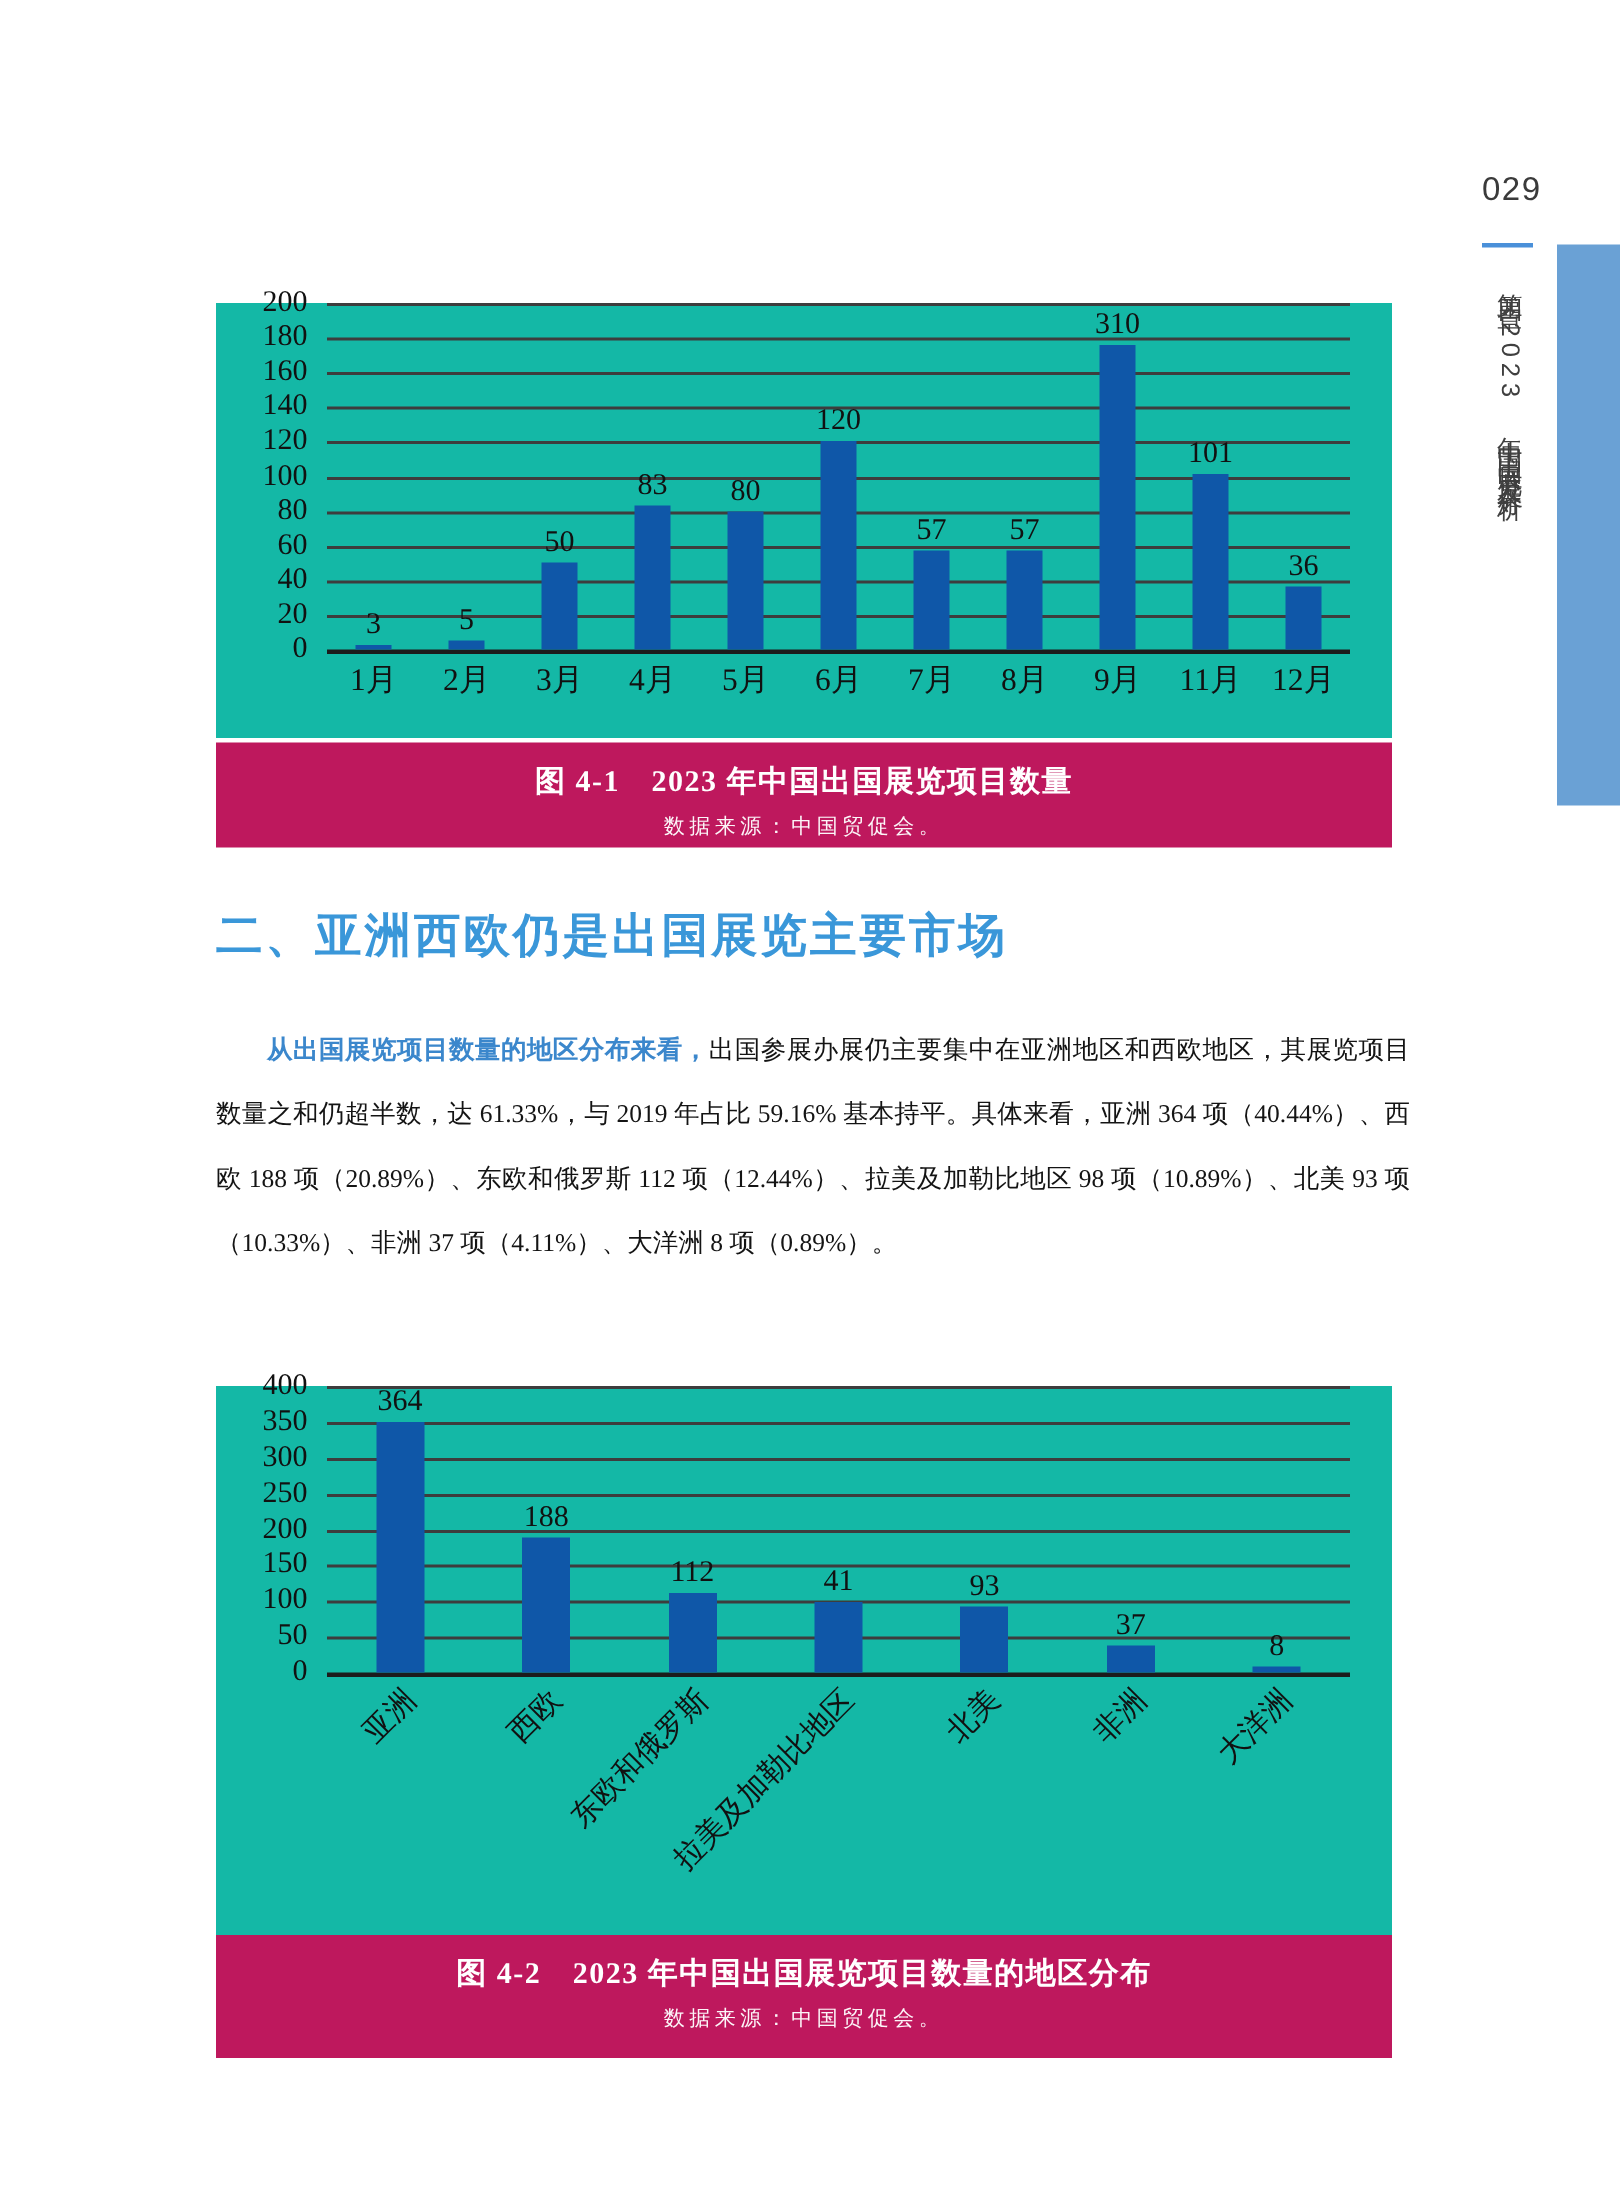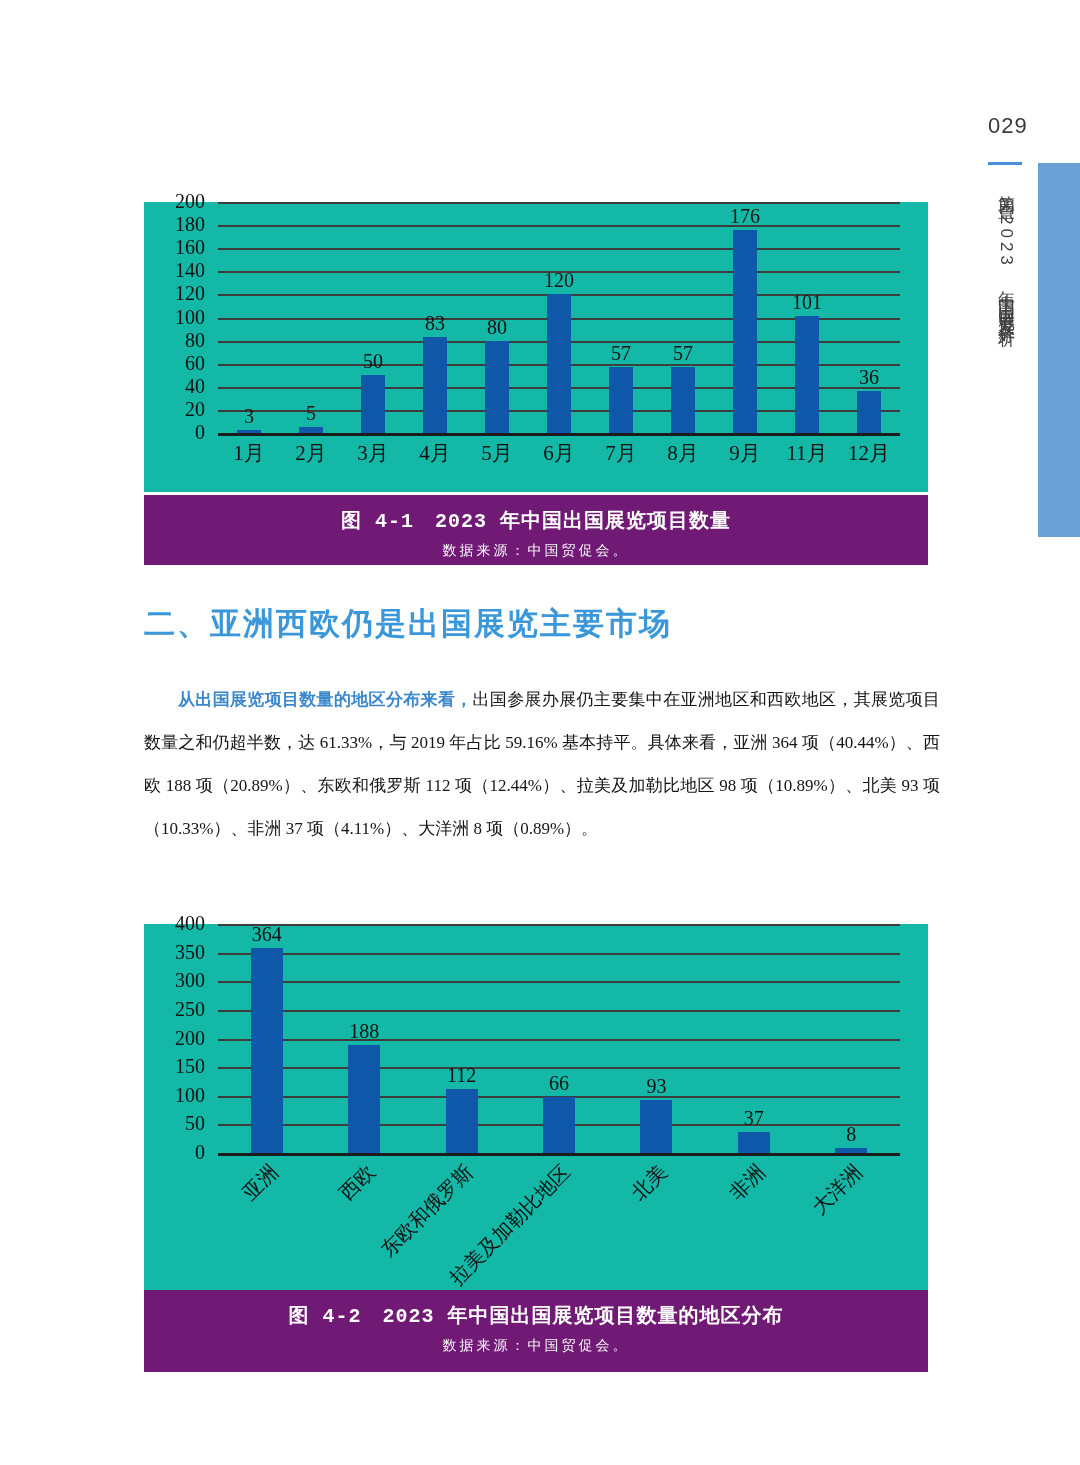--- a/index.html
+++ b/index.html
@@ -34,21 +34,21 @@
   .figure { position:absolute; width:784px; }
   #figure-1 { left:144px; top:180px; }
   #figure-2 { left:144px; top:905px; }
 
   .panel { background:#14b8a6; position:relative; width:100%; }
   #figure-1 .panel { height:290px; }
   #figure-2 .panel { height:366px; }
 
   .plot { position:relative; }
   #figure-1 .plot { margin:22px 28px 0 74px; height:231px; }
-  #figure-2 .plot { margin:19px 28px 0 74px; height:229px; }
+  #figure-2 .plot { margin:19px 28px 0 74px; height:191px; }
 
   .gridline {
     position:absolute; left:0; right:0; height:0;
     border-top:2px solid #3d3d3d;
   }
   .gridline.axisline { border-top:3px solid #1c1c1c; }
 
   .ytick {
     position:absolute; right:calc(100% + 13px); transform:translateY(-55%);
     font-size:20px; color:#111; line-height:1; white-space:nowrap;
@@ -68,22 +68,22 @@
     position:absolute; top:calc(100% + 10px); left:50%; transform:translateX(-50%);
     font-size:21px; color:#111; white-space:nowrap; line-height:1;
   }
   .xtick.rotated {
     left:auto; right:50%; top:calc(100% + 8px);
     transform:rotate(-45deg); transform-origin:top right;
     font-size:20px;
   }
 
   .caption {
-    background:#701a75; color:#ffffff; text-align:center;
-    font-family:Liberation Mono, monospace;
+    background:#be185d; color:#ffffff; text-align:center;
+    font-family:Liberation Serif, serif;
   }
   #figure-1 .caption { margin-top:3px; height:70px; }
   #figure-2 .caption { height:82px; }
   .caption-title { font-size:20px; font-weight:600; padding-top:12px; letter-spacing:1px; }
   .caption-source { font-size:14px; margin-top:8px; letter-spacing:3px; opacity:.96; }
 
   
   .section-heading {
     position:absolute; left:144px; top:601px;
     font-family:"Liberation Sans","DejaVu Sans",sans-serif;
@@ -168,21 +168,21 @@
             <div class="bar-value">57</div>
             <div class="bar" style="height: 28.5%; background: rgb(15, 87, 168);"></div>
             <span class="xtick">7月</span>
           </div>
           <div class="slot">
             <div class="bar-value">57</div>
             <div class="bar" style="height: 28.5%; background: rgb(15, 87, 168);"></div>
             <span class="xtick">8月</span>
           </div>
           <div class="slot">
-            <div class="bar-value">176</div>
+            <div class="bar-value">310</div>
             <div class="bar" style="height: 88%; background: rgb(15, 87, 168);"></div>
             <span class="xtick">9月</span>
           </div>
           <div class="slot">
             <div class="bar-value">101</div>
             <div class="bar" style="height: 50.5%; background: rgb(15, 87, 168);"></div>
             <span class="xtick">11月</span>
           </div>
           <div class="slot">
             <div class="bar-value">36</div>
@@ -233,21 +233,21 @@
             <div class="bar-value">188</div>
             <div class="bar" style="height: 47%; background: rgb(15, 87, 168);"></div>
             <span class="xtick rotated">西欧</span>
           </div>
           <div class="slot">
             <div class="bar-value">112</div>
             <div class="bar" style="height: 28%; background: rgb(15, 87, 168);"></div>
             <span class="xtick rotated">东欧和俄罗斯</span>
           </div>
           <div class="slot">
-            <div class="bar-value">66</div>
+            <div class="bar-value">41</div>
             <div class="bar" style="height: 24.5%; background: rgb(15, 87, 168);"></div>
             <span class="xtick rotated">拉美及加勒比地区</span>
           </div>
           <div class="slot">
             <div class="bar-value">93</div>
             <div class="bar" style="height: 23.25%; background: rgb(15, 87, 168);"></div>
             <span class="xtick rotated">北美</span>
           </div>
           <div class="slot">
             <div class="bar-value">37</div>

